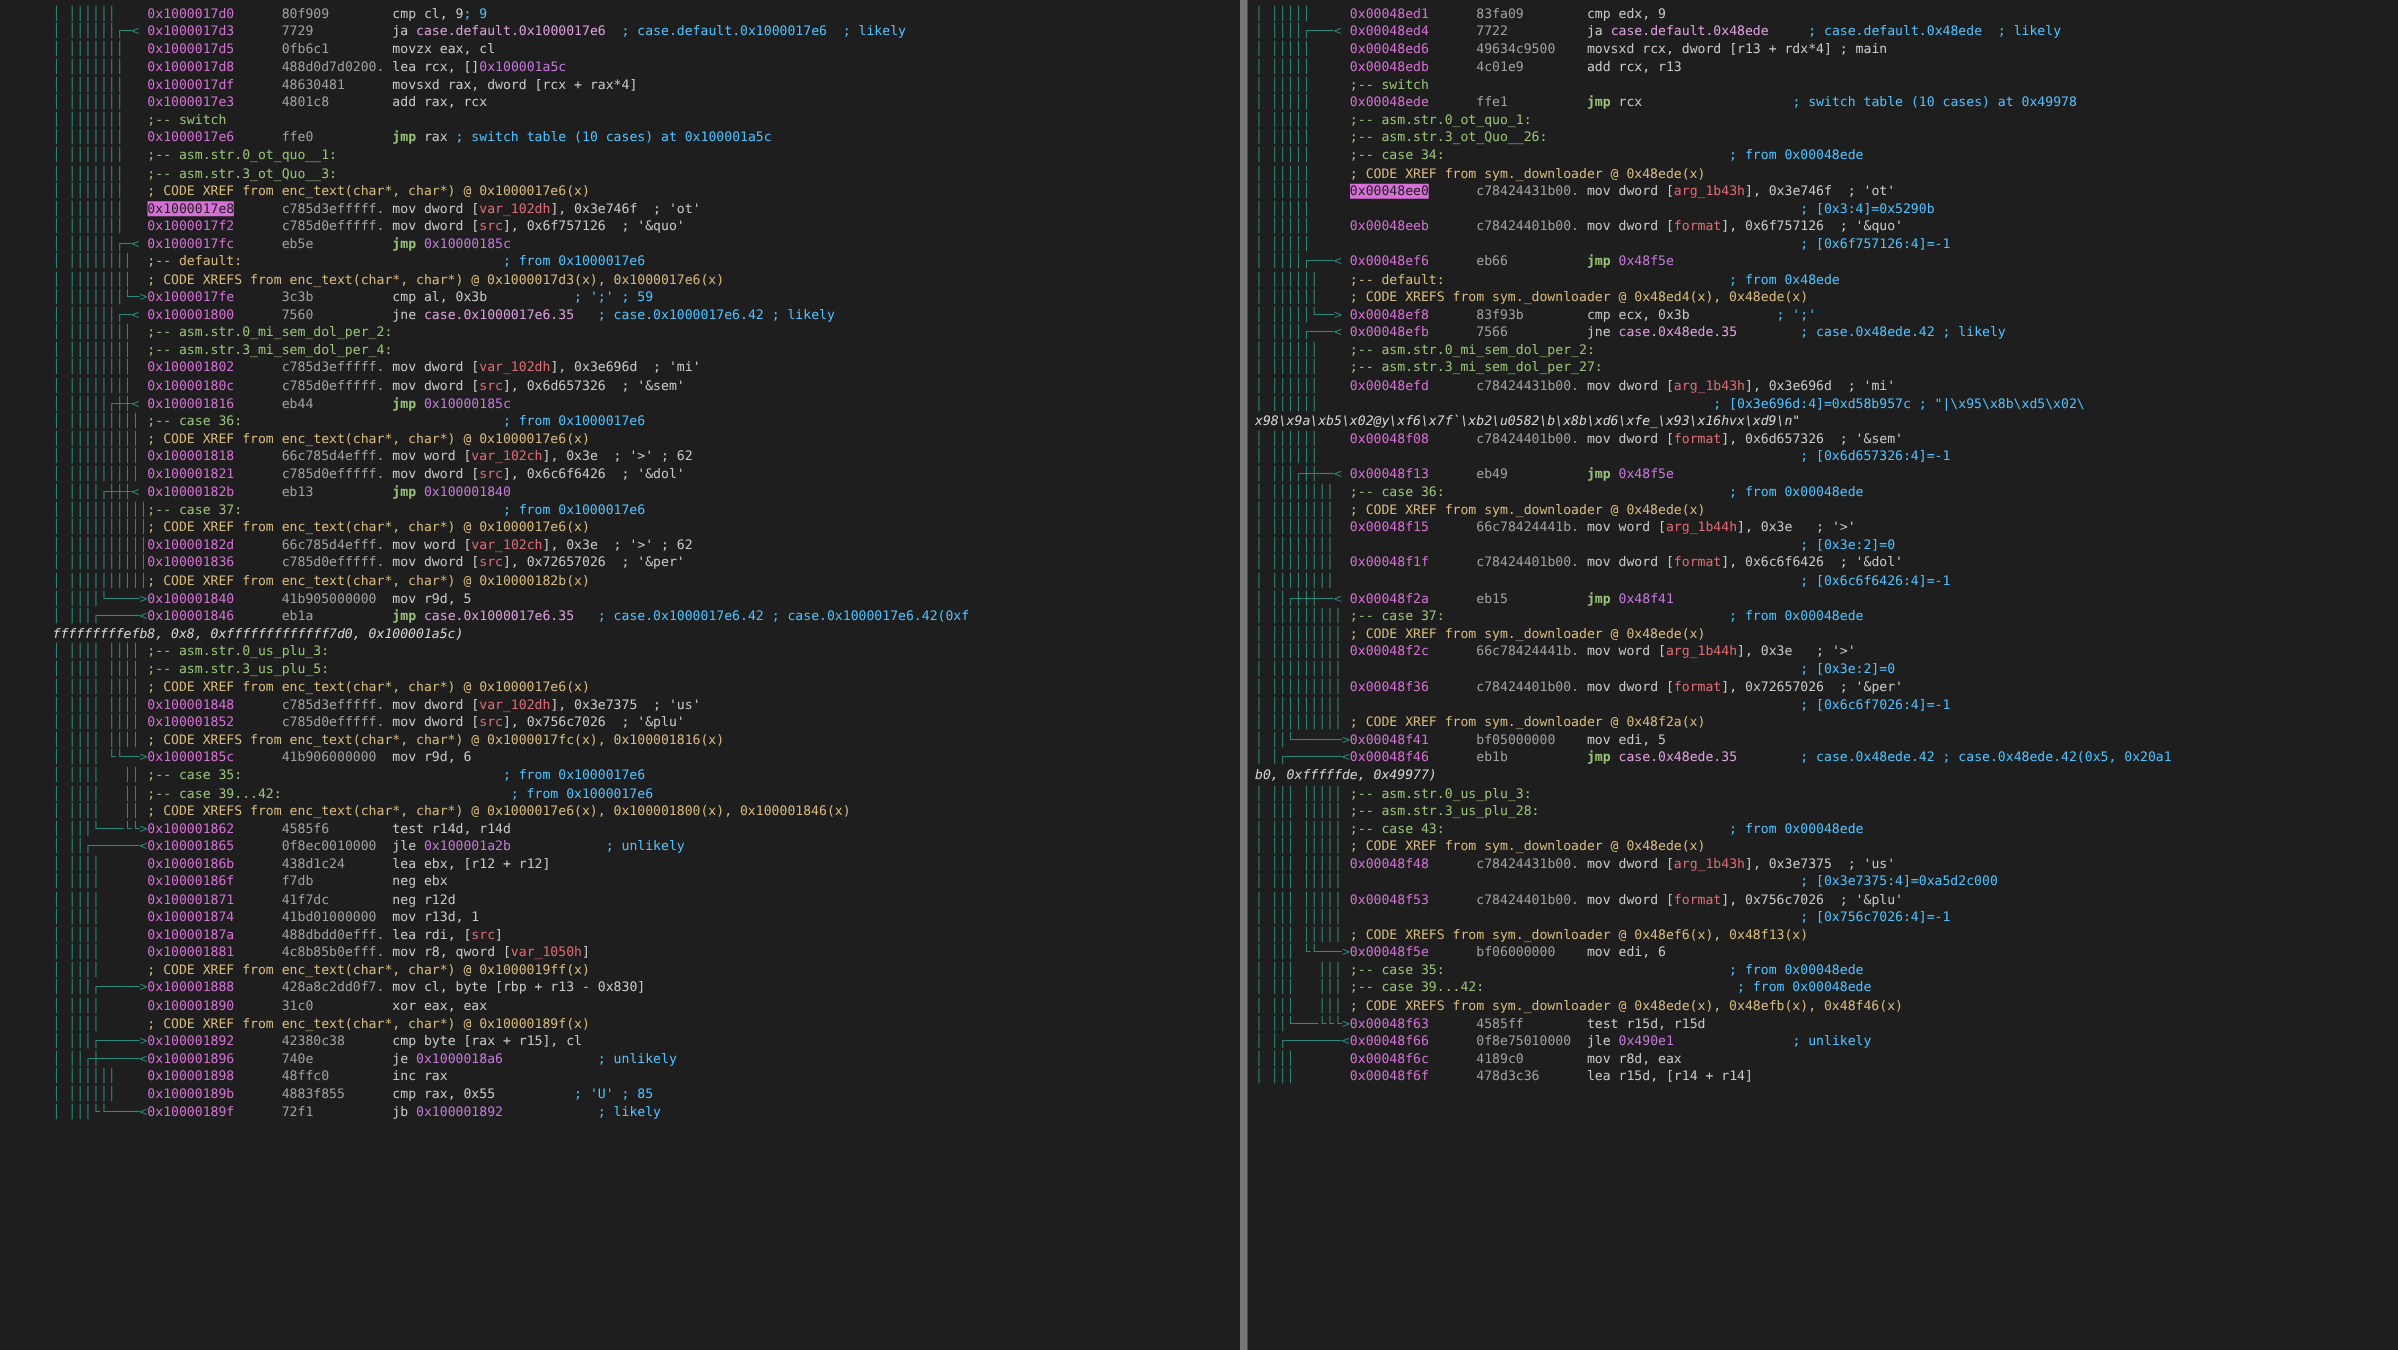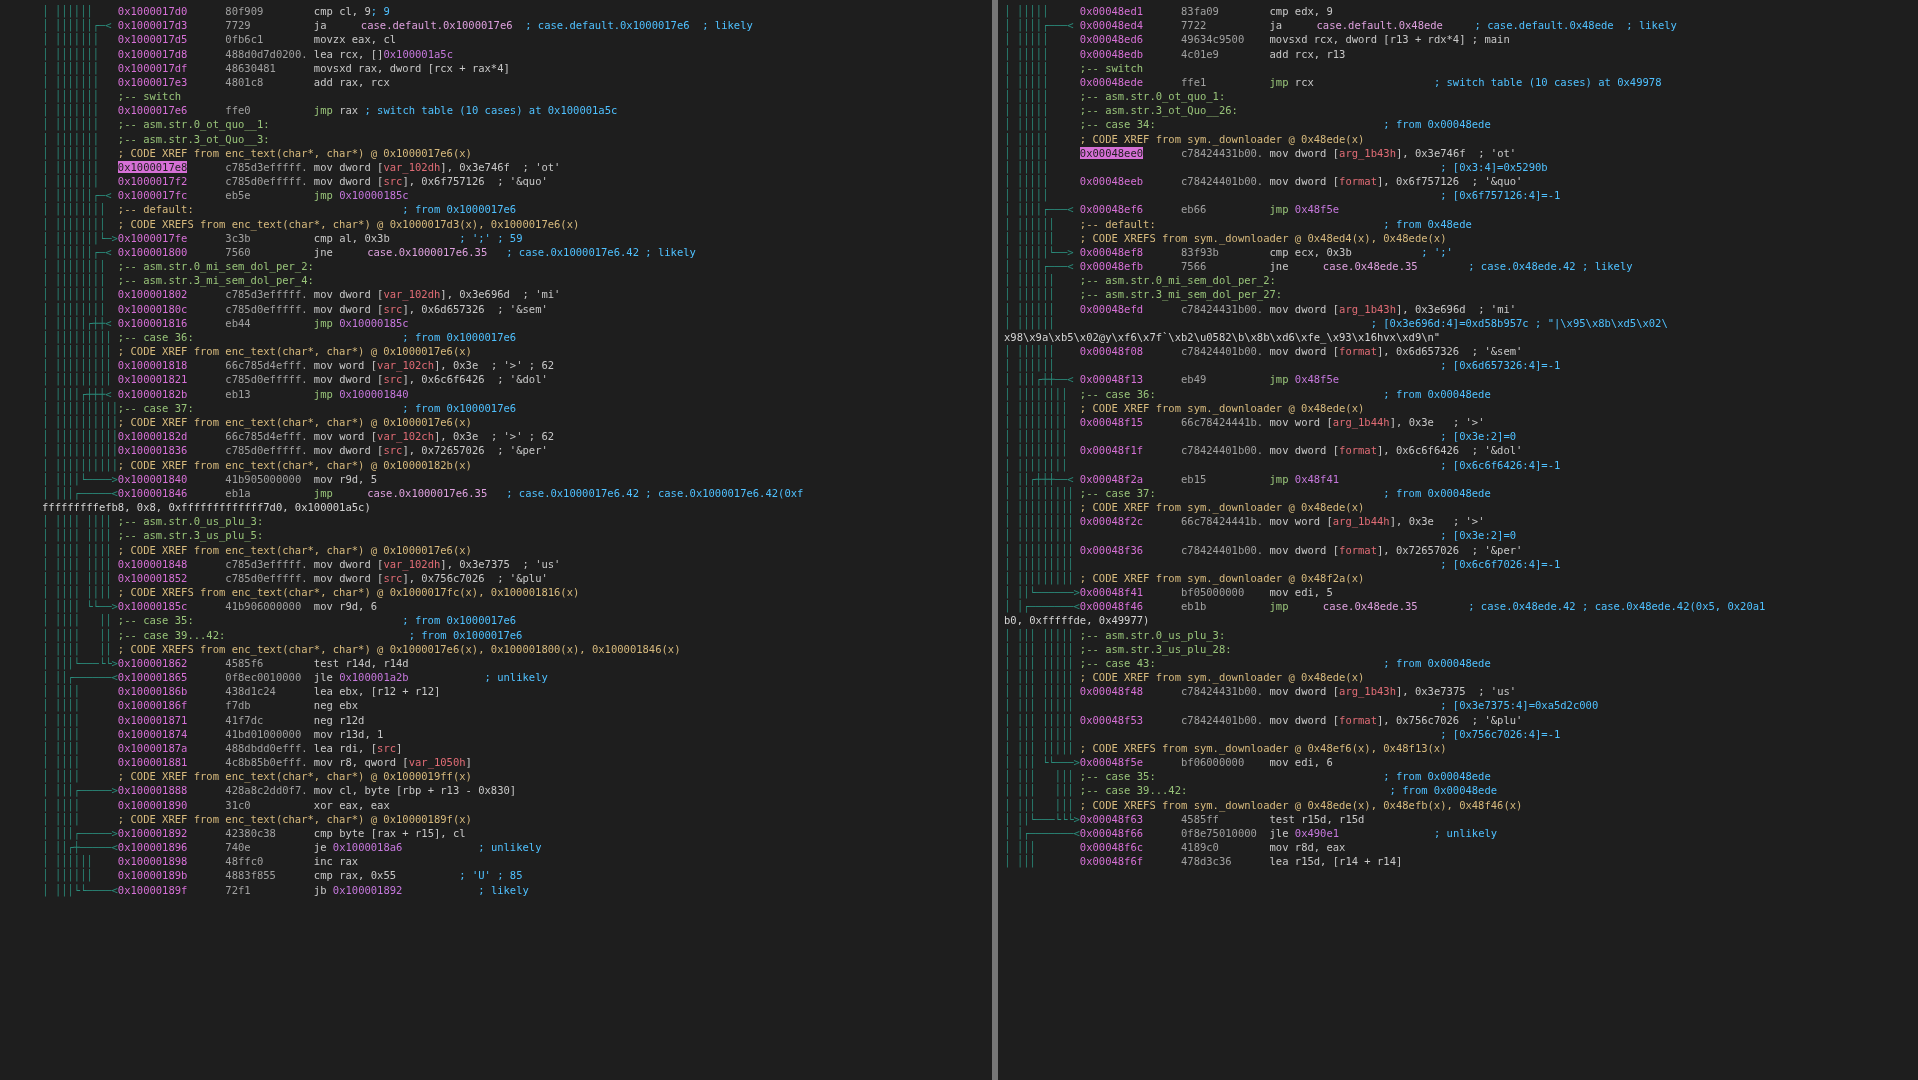--- a/index.html
+++ b/index.html
@@ -35,24 +35,24 @@
   .ln { white-space: pre; }
   .flow { color: #2a8a7a; }          
   .addr { color: #d670d6; }          
   .bytes { color: #a0a0a0; }         
   .mnem { color: #c8c8c8; }
   .var  { color: #e06c75; }          
   .lit  { color: #c678dd; text-align: center; }          
   .comment { color: #4fc1ff; }       
   .cgreen { color: #98c379; margin-top: 17px; }        
   .cgold  { color: #d7ba7d; }        
-  .cmag   { color: #dda0dd; margin-left: 28px; }
-  .jmp    { color: #98c379; font-weight: normal; }
+  .cmag   { color: #dda0dd; }
+  .jmp    { color: #98c379; font-weight: bold; }
   .hi     { background: #d670d6; color: #1e1e1e; margin-top: 21px; }
-  .wrapped { color: #d4d4d4; }
+  .wrapped { color: #d4d4d4; font-style: italic; }
 </style>
 </head>
 <body>
 
 <div class="wrap">
   <div id="left" class="pane"><div class="ln"><span class="flow">│ ││││││    </span><span class="addr">0x1000017d0</span>      <span class="bytes">80f909        </span><span class="mnem">cmp</span><span class="mnem"> cl, 9</span><span class="comment">; 9</span></div><div class="ln"><span class="flow">│ ││││││┌─&lt; </span><span class="addr">0x1000017d3</span>      <span class="bytes">7729          </span><span class="mnem">ja</span><span class="mnem"> </span><span class="cmag">case.default.0x1000017e6</span><span class="comment">  ; case.default.0x1000017e6  ; likely</span></div><div class="ln"><span class="flow">│ │││││││   </span><span class="addr">0x1000017d5</span>      <span class="bytes">0fb6c1        </span><span class="mnem">movzx</span><span class="mnem"> eax, cl</span></div><div class="ln"><span class="flow">│ │││││││   </span><span class="addr">0x1000017d8</span>      <span class="bytes">488d0d7d0200. </span><span class="mnem">lea</span><span class="mnem"> rcx, [</span><span class="mnem">]</span><span class="lit">0x100001a5c</span></div><div class="ln"><span class="flow">│ │││││││   </span><span class="addr">0x1000017df</span>      <span class="bytes">48630481      </span><span class="mnem">movsxd</span><span class="mnem"> rax, dword [rcx + rax*4]</span></div><div class="ln"><span class="flow">│ │││││││   </span><span class="addr">0x1000017e3</span>      <span class="bytes">4801c8        </span><span class="mnem">add</span><span class="mnem"> rax, rcx</span></div><div class="ln"><span class="flow">│ │││││││   </span><span class="cgreen">;-- switch</span></div><div class="ln"><span class="flow">│ │││││││   </span><span class="addr">0x1000017e6</span>      <span class="bytes">ffe0          </span><span class="jmp">jmp</span><span class="mnem"> rax</span><span class="comment"> ; switch table (10 cases) at 0x100001a5c</span></div><div class="ln"><span class="flow">│ │││││││   </span><span class="cgreen">;-- asm.str.0_ot_quo__1:</span></div><div class="ln"><span class="flow">│ │││││││   </span><span class="cgreen">;-- asm.str.3_ot_Quo__3:</span></div><div class="ln"><span class="flow">│ │││││││   </span><span class="cgold">; CODE XREF from enc_text(char*, char*) @ 0x1000017e6(x)</span></div><div class="ln"><span class="flow">│ │││││││   </span><span class="hi">0x1000017e8</span>      <span class="bytes">c785d3efffff. </span><span class="mnem">mov</span><span class="mnem"> dword [</span><span class="var">var_102dh</span><span class="mnem">], 0x3e746f  ; 'ot'</span></div><div class="ln"><span class="flow">│ │││││││   </span><span class="addr">0x1000017f2</span>      <span class="bytes">c785d0efffff. </span><span class="mnem">mov</span><span class="mnem"> dword [</span><span class="var">src</span><span class="mnem">], 0x6f757126  ; '&amp;quo'</span></div><div class="ln"><span class="flow">│ ││││││┌─&lt; </span><span class="addr">0x1000017fc</span>      <span class="bytes">eb5e          </span><span class="jmp">jmp</span><span class="mnem"> </span><span class="lit">0x10000185c</span></div><div class="ln"><span class="flow">│ ││││││││  </span><span class="cgold">;-- default:</span><span class="comment">                                 ; from 0x1000017e6</span></div><div class="ln"><span class="flow">│ ││││││││  </span><span class="cgold">; CODE XREFS from enc_text(char*, char*) @ 0x1000017d3(x), 0x1000017e6(x)</span></div><div class="ln"><span class="flow">│ │││││││└─&gt;</span><span class="addr">0x1000017fe</span>      <span class="bytes">3c3b          </span><span class="mnem">cmp</span><span class="mnem"> al, 0x3b</span><span class="comment">           ; ';' ; 59</span></div><div class="ln"><span class="flow">│ ││││││┌─&lt; </span><span class="addr">0x100001800</span>      <span class="bytes">7560          </span><span class="mnem">jne</span><span class="cmag"> case.0x1000017e6.35</span><span class="comment">   ; case.0x1000017e6.42 ; likely</span></div><div class="ln"><span class="flow">│ ││││││││  </span><span class="cgreen">;-- asm.str.0_mi_sem_dol_per_2:</span></div><div class="ln"><span class="flow">│ ││││││││  </span><span class="cgreen">;-- asm.str.3_mi_sem_dol_per_4:</span></div><div class="ln"><span class="flow">│ ││││││││  </span><span class="addr">0x100001802</span>      <span class="bytes">c785d3efffff. </span><span class="mnem">mov</span><span class="mnem"> dword [</span><span class="var">var_102dh</span><span class="mnem">], 0x3e696d  ; 'mi'</span></div><div class="ln"><span class="flow">│ ││││││││  </span><span class="addr">0x10000180c</span>      <span class="bytes">c785d0efffff. </span><span class="mnem">mov</span><span class="mnem"> dword [</span><span class="var">src</span><span class="mnem">], 0x6d657326  ; '&amp;sem'</span></div><div class="ln"><span class="flow">│ │││││┌┼┼&lt; </span><span class="addr">0x100001816</span>      <span class="bytes">eb44          </span><span class="jmp">jmp</span><span class="mnem"> </span><span class="lit">0x10000185c</span></div><div class="ln"><span class="flow">│ │││││││││ </span><span class="cgreen">;-- case 36:</span><span class="comment">                                 ; from 0x1000017e6</span></div><div class="ln"><span class="flow">│ │││││││││ </span><span class="cgold">; CODE XREF from enc_text(char*, char*) @ 0x1000017e6(x)</span></div><div class="ln"><span class="flow">│ │││││││││ </span><span class="addr">0x100001818</span>      <span class="bytes">66c785d4efff. </span><span class="mnem">mov</span><span class="mnem"> word [</span><span class="var">var_102ch</span><span class="mnem">], 0x3e  ; '&gt;' ; 62</span></div><div class="ln"><span class="flow">│ │││││││││ </span><span class="addr">0x100001821</span>      <span class="bytes">c785d0efffff. </span><span class="mnem">mov</span><span class="mnem"> dword [</span><span class="var">src</span><span class="mnem">], 0x6c6f6426  ; '&amp;dol'</span></div><div class="ln"><span class="flow">│ ││││┌┼┼┼&lt; </span><span class="addr">0x10000182b</span>      <span class="bytes">eb13          </span><span class="jmp">jmp</span><span class="mnem"> </span><span class="lit">0x100001840</span></div><div class="ln"><span class="flow">│ ││││││││││</span><span class="cgreen">;-- case 37:</span><span class="comment">                                 ; from 0x1000017e6</span></div><div class="ln"><span class="flow">│ ││││││││││</span><span class="cgold">; CODE XREF from enc_text(char*, char*) @ 0x1000017e6(x)</span></div><div class="ln"><span class="flow">│ ││││││││││</span><span class="addr">0x10000182d</span>      <span class="bytes">66c785d4efff. </span><span class="mnem">mov</span><span class="mnem"> word [</span><span class="var">var_102ch</span><span class="mnem">], 0x3e  ; '&gt;' ; 62</span></div><div class="ln"><span class="flow">│ ││││││││││</span><span class="addr">0x100001836</span>      <span class="bytes">c785d0efffff. </span><span class="mnem">mov</span><span class="mnem"> dword [</span><span class="var">src</span><span class="mnem">], 0x72657026  ; '&amp;per'</span></div><div class="ln"><span class="flow">│ ││││││││││</span><span class="cgold">; CODE XREF from enc_text(char*, char*) @ 0x10000182b(x)</span></div><div class="ln"><span class="flow">│ ││││└────&gt;</span><span class="addr">0x100001840</span>      <span class="bytes">41b905000000  </span><span class="mnem">mov</span><span class="mnem"> r9d, 5</span></div><div class="ln"><span class="flow">│ │││┌─────&lt;</span><span class="addr">0x100001846</span>      <span class="bytes">eb1a          </span><span class="jmp">jmp</span><span class="cmag"> case.0x1000017e6.35</span><span class="comment">   ; case.0x1000017e6.42 ; case.0x1000017e6.42(0xf</span></div><div class="ln"><span class="flow"></span><span class="wrapped">fffffffffefb8, 0x8, 0xfffffffffffff7d0, 0x100001a5c)</span></div><div class="ln"><span class="flow">│ ││││ ││││ </span><span class="cgreen">;-- asm.str.0_us_plu_3:</span></div><div class="ln"><span class="flow">│ ││││ ││││ </span><span class="cgreen">;-- asm.str.3_us_plu_5:</span></div><div class="ln"><span class="flow">│ ││││ ││││ </span><span class="cgold">; CODE XREF from enc_text(char*, char*) @ 0x1000017e6(x)</span></div><div class="ln"><span class="flow">│ ││││ ││││ </span><span class="addr">0x100001848</span>      <span class="bytes">c785d3efffff. </span><span class="mnem">mov</span><span class="mnem"> dword [</span><span class="var">var_102dh</span><span class="mnem">], 0x3e7375  ; 'us'</span></div><div class="ln"><span class="flow">│ ││││ ││││ </span><span class="addr">0x100001852</span>      <span class="bytes">c785d0efffff. </span><span class="mnem">mov</span><span class="mnem"> dword [</span><span class="var">src</span><span class="mnem">], 0x756c7026  ; '&amp;plu'</span></div><div class="ln"><span class="flow">│ ││││ ││││ </span><span class="cgold">; CODE XREFS from enc_text(char*, char*) @ 0x1000017fc(x), 0x100001816(x)</span></div><div class="ln"><span class="flow">│ ││││ └└──&gt;</span><span class="addr">0x10000185c</span>      <span class="bytes">41b906000000  </span><span class="mnem">mov</span><span class="mnem"> r9d, 6</span></div><div class="ln"><span class="flow">│ ││││   ││ </span><span class="cgreen">;-- case 35:</span><span class="comment">                                 ; from 0x1000017e6</span></div><div class="ln"><span class="flow">│ ││││   ││ </span><span class="cgreen">;-- case 39...42:</span><span class="comment">                             ; from 0x1000017e6</span></div><div class="ln"><span class="flow">│ ││││   ││ </span><span class="cgold">; CODE XREFS from enc_text(char*, char*) @ 0x1000017e6(x), 0x100001800(x), 0x100001846(x)</span></div><div class="ln"><span class="flow">│ │││└───└└&gt;</span><span class="addr">0x100001862</span>      <span class="bytes">4585f6        </span><span class="mnem">test</span><span class="mnem"> r14d, r14d</span></div><div class="ln"><span class="flow">│ ││┌──────&lt;</span><span class="addr">0x100001865</span>      <span class="bytes">0f8ec0010000  </span><span class="mnem">jle</span><span class="mnem"> </span><span class="lit">0x100001a2b</span><span class="comment">            ; unlikely</span></div><div class="ln"><span class="flow">│ ││││      </span><span class="addr">0x10000186b</span>      <span class="bytes">438d1c24      </span><span class="mnem">lea</span><span class="mnem"> ebx, [r12 + r12]</span></div><div class="ln"><span class="flow">│ ││││      </span><span class="addr">0x10000186f</span>      <span class="bytes">f7db          </span><span class="mnem">neg</span><span class="mnem"> ebx</span></div><div class="ln"><span class="flow">│ ││││      </span><span class="addr">0x100001871</span>      <span class="bytes">41f7dc        </span><span class="mnem">neg</span><span class="mnem"> r12d</span></div><div class="ln"><span class="flow">│ ││││      </span><span class="addr">0x100001874</span>      <span class="bytes">41bd01000000  </span><span class="mnem">mov</span><span class="mnem"> r13d, 1</span></div><div class="ln"><span class="flow">│ ││││      </span><span class="addr">0x10000187a</span>      <span class="bytes">488dbdd0efff. </span><span class="mnem">lea</span><span class="mnem"> rdi, [</span><span class="var">src</span><span class="mnem">]</span></div><div class="ln"><span class="flow">│ ││││      </span><span class="addr">0x100001881</span>      <span class="bytes">4c8b85b0efff. </span><span class="mnem">mov</span><span class="mnem"> r8, qword [</span><span class="var">var_1050h</span><span class="mnem">]</span></div><div class="ln"><span class="flow">│ ││││      </span><span class="cgold">; CODE XREF from enc_text(char*, char*) @ 0x1000019ff(x)</span></div><div class="ln"><span class="flow">│ │││┌─────&gt;</span><span class="addr">0x100001888</span>      <span class="bytes">428a8c2dd0f7. </span><span class="mnem">mov</span><span class="mnem"> cl, byte [rbp + r13 - 0x830]</span></div><div class="ln"><span class="flow">│ ││││      </span><span class="addr">0x100001890</span>      <span class="bytes">31c0          </span><span class="mnem">xor</span><span class="mnem"> eax, eax</span></div><div class="ln"><span class="flow">│ ││││      </span><span class="cgold">; CODE XREF from enc_text(char*, char*) @ 0x10000189f(x)</span></div><div class="ln"><span class="flow">│ │││┌─────&gt;</span><span class="addr">0x100001892</span>      <span class="bytes">42380c38      </span><span class="mnem">cmp</span><span class="mnem"> byte [rax + r15], cl</span></div><div class="ln"><span class="flow">│ ││┌┼─────&lt;</span><span class="addr">0x100001896</span>      <span class="bytes">740e          </span><span class="mnem">je</span><span class="mnem"> </span><span class="lit">0x1000018a6</span><span class="comment">            ; unlikely</span></div><div class="ln"><span class="flow">│ ││││││    </span><span class="addr">0x100001898</span>      <span class="bytes">48ffc0        </span><span class="mnem">inc</span><span class="mnem"> rax</span></div><div class="ln"><span class="flow">│ ││││││    </span><span class="addr">0x10000189b</span>      <span class="bytes">4883f855      </span><span class="mnem">cmp</span><span class="mnem"> rax, 0x55</span><span class="comment">          ; 'U' ; 85</span></div><div class="ln"><span class="flow">│ │││└└────&lt;</span><span class="addr">0x10000189f</span>      <span class="bytes">72f1          </span><span class="mnem">jb</span><span class="mnem"> </span><span class="lit">0x100001892</span><span class="comment">            ; likely</span></div></div>
   <div class="divider"></div>
   <div id="right" class="pane"><div class="ln"><span class="flow">│ │││││     </span><span class="addr">0x00048ed1</span>      <span class="bytes">83fa09        </span><span class="mnem">cmp</span><span class="mnem"> edx, 9</span></div><div class="ln"><span class="flow">│ ││││┌───&lt; </span><span class="addr">0x00048ed4</span>      <span class="bytes">7722          </span><span class="mnem">ja</span><span class="cmag"> case.default.0x48ede</span><span class="comment">     ; case.default.0x48ede  ; likely</span></div><div class="ln"><span class="flow">│ │││││     </span><span class="addr">0x00048ed6</span>      <span class="bytes">49634c9500    </span><span class="mnem">movsxd</span><span class="mnem"> rcx, dword [r13 + rdx*4] ; main</span></div><div class="ln"><span class="flow">│ │││││     </span><span class="addr">0x00048edb</span>      <span class="bytes">4c01e9        </span><span class="mnem">add</span><span class="mnem"> rcx, r13</span></div><div class="ln"><span class="flow">│ │││││     </span><span class="cgreen">;-- switch</span></div><div class="ln"><span class="flow">│ │││││     </span><span class="addr">0x00048ede</span>      <span class="bytes">ffe1          </span><span class="jmp">jmp</span><span class="mnem"> rcx</span><span class="comment">                   ; switch table (10 cases) at 0x49978</span></div><div class="ln"><span class="flow">│ │││││     </span><span class="cgreen">;-- asm.str.0_ot_quo_1:</span></div><div class="ln"><span class="flow">│ │││││     </span><span class="cgreen">;-- asm.str.3_ot_Quo__26:</span></div><div class="ln"><span class="flow"></span><span class="wrapped"></span></div><div class="ln"><span class="flow">│ │││││     </span><span class="cgreen">;-- case 34:</span><span class="comment">                                    ; from 0x00048ede</span></div><div class="ln"><span class="flow">│ │││││     </span><span class="cgold">; CODE XREF from sym._downloader @ 0x48ede(x)</span></div><div class="ln"><span class="flow">│ │││││     </span><span class="hi">0x00048ee0</span>      <span class="bytes">c78424431b00. </span><span class="mnem">mov</span><span class="mnem"> dword [</span><span class="var">arg_1b43h</span><span class="mnem">], 0x3e746f  ; 'ot'</span></div><div class="ln"><span class="flow">│ │││││     </span><span class="comment">                                                         ; [0x3:4]=0x5290b</span></div><div class="ln"><span class="flow">│ │││││     </span><span class="addr">0x00048eeb</span>      <span class="bytes">c78424401b00. </span><span class="mnem">mov</span><span class="mnem"> dword [</span><span class="var">format</span><span class="mnem">], 0x6f757126  ; '&amp;quo'</span></div><div class="ln"><span class="flow">│ │││││     </span><span class="comment">                                                         ; [0x6f757126:4]=-1</span></div><div class="ln"><span class="flow">│ ││││┌───&lt; </span><span class="addr">0x00048ef6</span>      <span class="bytes">eb66          </span><span class="jmp">jmp</span><span class="mnem"> </span><span class="lit">0x48f5e</span></div><div class="ln"><span class="flow">│ ││││││    </span><span class="cgold">;-- default:</span><span class="comment">                                    ; from 0x48ede</span></div><div class="ln"><span class="flow">│ ││││││    </span><span class="cgold">; CODE XREFS from sym._downloader @ 0x48ed4(x), 0x48ede(x)</span></div><div class="ln"><span class="flow">│ │││││└──&gt; </span><span class="addr">0x00048ef8</span>      <span class="bytes">83f93b        </span><span class="mnem">cmp</span><span class="mnem"> ecx, 0x3b</span><span class="comment">           ; ';'</span></div><div class="ln"><span class="flow">│ ││││┌───&lt; </span><span class="addr">0x00048efb</span>      <span class="bytes">7566          </span><span class="mnem">jne</span><span class="cmag"> case.0x48ede.35</span><span class="comment">        ; case.0x48ede.42 ; likely</span></div><div class="ln"><span class="flow">│ ││││││    </span><span class="cgreen">;-- asm.str.0_mi_sem_dol_per_2:</span></div><div class="ln"><span class="flow">│ ││││││    </span><span class="cgreen">;-- asm.str.3_mi_sem_dol_per_27:</span></div><div class="ln"><span class="flow">│ ││││││    </span><span class="addr">0x00048efd</span>      <span class="bytes">c78424431b00. </span><span class="mnem">mov</span><span class="mnem"> dword [</span><span class="var">arg_1b43h</span><span class="mnem">], 0x3e696d  ; 'mi'</span></div><div class="ln"><span class="flow">│ ││││││    </span><span class="comment">                                              ; [0x3e696d:4]=0xd58b957c ; "|\x95\x8b\xd5\x02\</span></div><div class="ln"><span class="flow"></span><span class="wrapped">x98\x9a\xb5\x02@y\xf6\x7f`\xb2\u0582\b\x8b\xd6\xfe_\x93\x16hvx\xd9\n"</span></div><div class="ln"><span class="flow">│ ││││││    </span><span class="addr">0x00048f08</span>      <span class="bytes">c78424401b00. </span><span class="mnem">mov</span><span class="mnem"> dword [</span><span class="var">format</span><span class="mnem">], 0x6d657326  ; '&amp;sem'</span></div><div class="ln"><span class="flow">│ ││││││    </span><span class="comment">                                                         ; [0x6d657326:4]=-1</span></div><div class="ln"><span class="flow">│ │││┌┼┼──&lt; </span><span class="addr">0x00048f13</span>      <span class="bytes">eb49          </span><span class="jmp">jmp</span><span class="mnem"> </span><span class="lit">0x48f5e</span></div><div class="ln"><span class="flow">│ ││││││││  </span><span class="cgreen">;-- case 36:</span><span class="comment">                                    ; from 0x00048ede</span></div><div class="ln"><span class="flow">│ ││││││││  </span><span class="cgold">; CODE XREF from sym._downloader @ 0x48ede(x)</span></div><div class="ln"><span class="flow">│ ││││││││  </span><span class="addr">0x00048f15</span>      <span class="bytes">66c78424441b. </span><span class="mnem">mov</span><span class="mnem"> word [</span><span class="var">arg_1b44h</span><span class="mnem">], 0x3e   ; '&gt;'</span></div><div class="ln"><span class="flow">│ ││││││││  </span><span class="comment">                                                         ; [0x3e:2]=0</span></div><div class="ln"><span class="flow">│ ││││││││  </span><span class="addr">0x00048f1f</span>      <span class="bytes">c78424401b00. </span><span class="mnem">mov</span><span class="mnem"> dword [</span><span class="var">format</span><span class="mnem">], 0x6c6f6426  ; '&amp;dol'</span></div><div class="ln"><span class="flow">│ ││││││││  </span><span class="comment">                                                         ; [0x6c6f6426:4]=-1</span></div><div class="ln"><span class="flow">│ ││┌┼┼┼──&lt; </span><span class="addr">0x00048f2a</span>      <span class="bytes">eb15          </span><span class="jmp">jmp</span><span class="mnem"> </span><span class="lit">0x48f41</span></div><div class="ln"><span class="flow">│ │││││││││ </span><span class="cgreen">;-- case 37:</span><span class="comment">                                    ; from 0x00048ede</span></div><div class="ln"><span class="flow">│ │││││││││ </span><span class="cgold">; CODE XREF from sym._downloader @ 0x48ede(x)</span></div><div class="ln"><span class="flow">│ │││││││││ </span><span class="addr">0x00048f2c</span>      <span class="bytes">66c78424441b. </span><span class="mnem">mov</span><span class="mnem"> word [</span><span class="var">arg_1b44h</span><span class="mnem">], 0x3e   ; '&gt;'</span></div><div class="ln"><span class="flow">│ │││││││││ </span><span class="comment">                                                         ; [0x3e:2]=0</span></div><div class="ln"><span class="flow">│ │││││││││ </span><span class="addr">0x00048f36</span>      <span class="bytes">c78424401b00. </span><span class="mnem">mov</span><span class="mnem"> dword [</span><span class="var">format</span><span class="mnem">], 0x72657026  ; '&amp;per'</span></div><div class="ln"><span class="flow">│ │││││││││ </span><span class="comment">                                                         ; [0x6c6f7026:4]=-1</span></div><div class="ln"><span class="flow">│ │││││││││ </span><span class="cgold">; CODE XREF from sym._downloader @ 0x48f2a(x)</span></div><div class="ln"><span class="flow">│ ││└──────&gt;</span><span class="addr">0x00048f41</span>      <span class="bytes">bf05000000    </span><span class="mnem">mov</span><span class="mnem"> edi, 5</span></div><div class="ln"><span class="flow">│ │┌───────&lt;</span><span class="addr">0x00048f46</span>      <span class="bytes">eb1b          </span><span class="jmp">jmp</span><span class="cmag"> case.0x48ede.35</span><span class="comment">        ; case.0x48ede.42 ; case.0x48ede.42(0x5, 0x20a1</span></div><div class="ln"><span class="flow"></span><span class="wrapped">b0, 0xfffffde, 0x49977)</span></div><div class="ln"><span class="flow">│ │││ │││││ </span><span class="cgreen">;-- asm.str.0_us_plu_3:</span></div><div class="ln"><span class="flow">│ │││ │││││ </span><span class="cgreen">;-- asm.str.3_us_plu_28:</span></div><div class="ln"><span class="flow"></span><span class="wrapped"></span></div><div class="ln"><span class="flow">│ │││ │││││ </span><span class="cgreen">;-- case 43:</span><span class="comment">                                    ; from 0x00048ede</span></div><div class="ln"><span class="flow">│ │││ │││││ </span><span class="cgold">; CODE XREF from sym._downloader @ 0x48ede(x)</span></div><div class="ln"><span class="flow">│ │││ │││││ </span><span class="addr">0x00048f48</span>      <span class="bytes">c78424431b00. </span><span class="mnem">mov</span><span class="mnem"> dword [</span><span class="var">arg_1b43h</span><span class="mnem">], 0x3e7375  ; 'us'</span></div><div class="ln"><span class="flow">│ │││ │││││ </span><span class="comment">                                                         ; [0x3e7375:4]=0xa5d2c000</span></div><div class="ln"><span class="flow">│ │││ │││││ </span><span class="addr">0x00048f53</span>      <span class="bytes">c78424401b00. </span><span class="mnem">mov</span><span class="mnem"> dword [</span><span class="var">format</span><span class="mnem">], 0x756c7026  ; '&amp;plu'</span></div><div class="ln"><span class="flow">│ │││ │││││ </span><span class="comment">                                                         ; [0x756c7026:4]=-1</span></div><div class="ln"><span class="flow">│ │││ │││││ </span><span class="cgold">; CODE XREFS from sym._downloader @ 0x48ef6(x), 0x48f13(x)</span></div><div class="ln"><span class="flow">│ │││ └└───&gt;</span><span class="addr">0x00048f5e</span>      <span class="bytes">bf06000000    </span><span class="mnem">mov</span><span class="mnem"> edi, 6</span></div><div class="ln"><span class="flow">│ │││   │││ </span><span class="cgreen">;-- case 35:</span><span class="comment">                                    ; from 0x00048ede</span></div><div class="ln"><span class="flow">│ │││   │││ </span><span class="cgreen">;-- case 39...42:</span><span class="comment">                                ; from 0x00048ede</span></div><div class="ln"><span class="flow">│ │││   │││ </span><span class="cgold">; CODE XREFS from sym._downloader @ 0x48ede(x), 0x48efb(x), 0x48f46(x)</span></div><div class="ln"><span class="flow">│ ││└───└└└&gt;</span><span class="addr">0x00048f63</span>      <span class="bytes">4585ff        </span><span class="mnem">test</span><span class="mnem"> r15d, r15d</span></div><div class="ln"><span class="flow">│ │┌───────&lt;</span><span class="addr">0x00048f66</span>      <span class="bytes">0f8e75010000  </span><span class="mnem">jle</span><span class="mnem"> </span><span class="lit">0x490e1</span><span class="comment">               ; unlikely</span></div><div class="ln"><span class="flow">│ │││       </span><span class="addr">0x00048f6c</span>      <span class="bytes">4189c0        </span><span class="mnem">mov</span><span class="mnem"> r8d, eax</span></div><div class="ln"><span class="flow">│ │││       </span><span class="addr">0x00048f6f</span>      <span class="bytes">478d3c36      </span><span class="mnem">lea</span><span class="mnem"> r15d, [r14 + r14]</span></div></div>
 </div>
 

